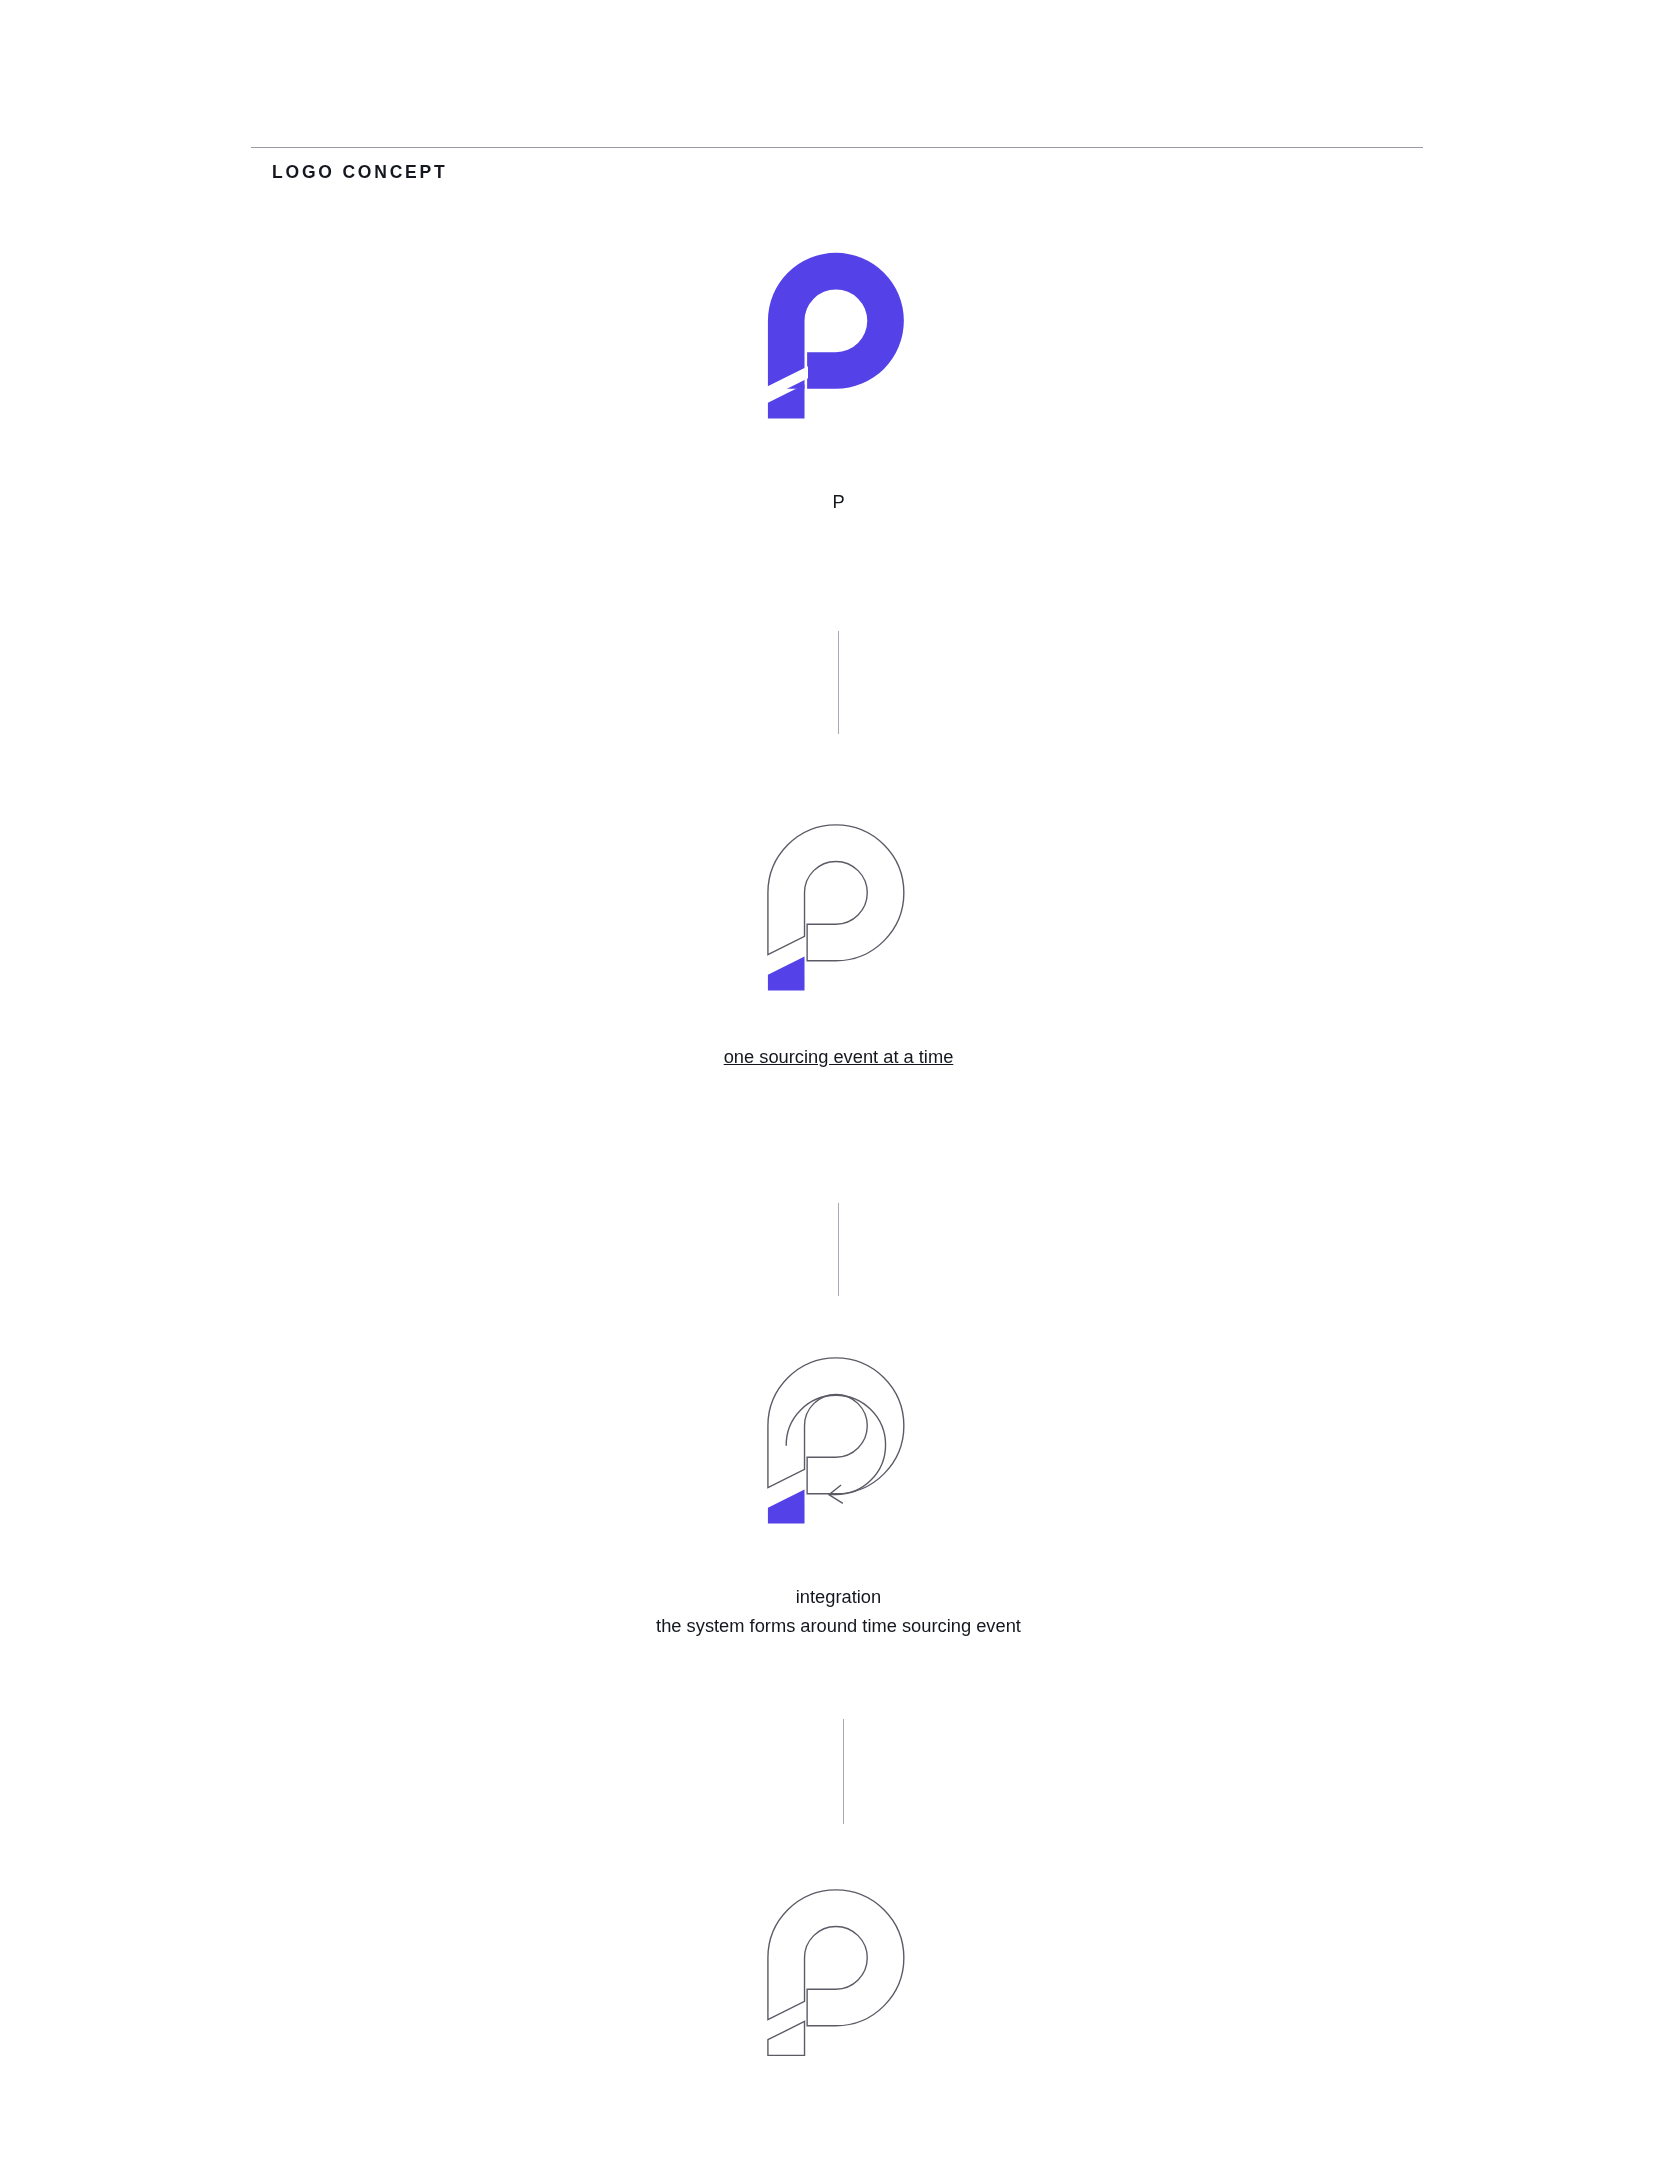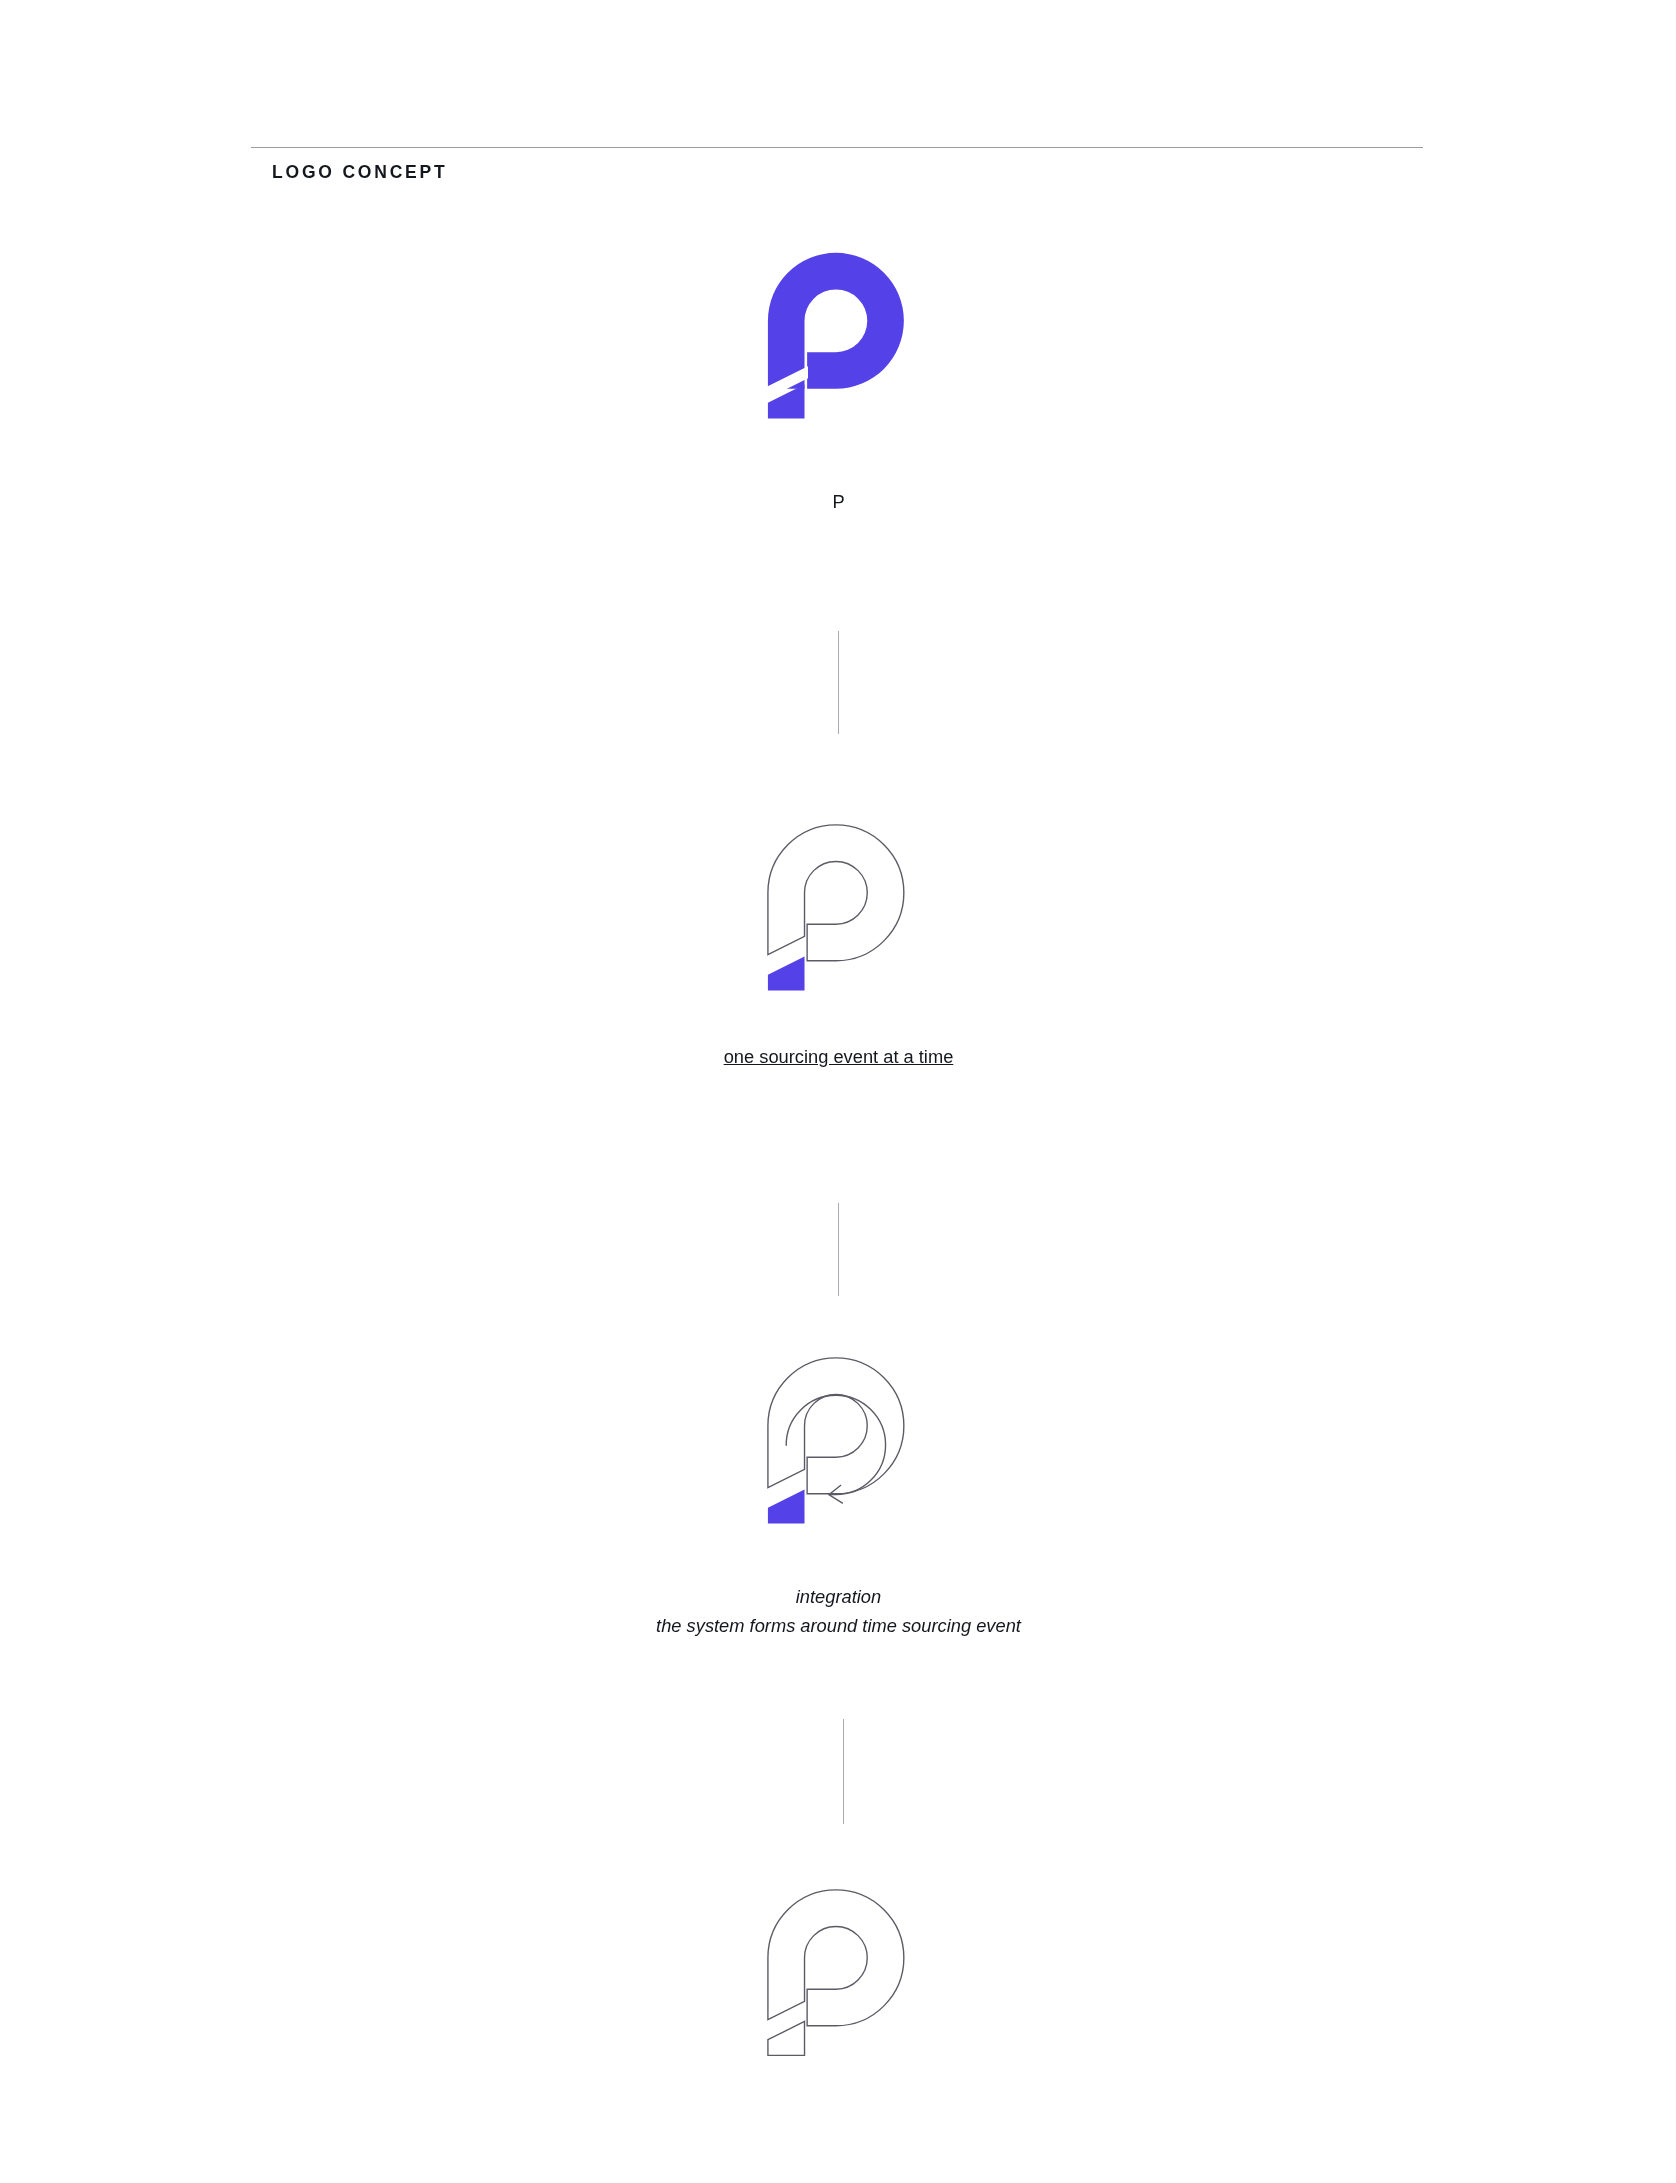--- a/index.html
+++ b/index.html
@@ -84,21 +84,21 @@
   
   #sec-1       { top: 249px; }
   #cap-1       { top: 488px; }
   #conn-1      { left: 838px; top: 631px; height: 103px; }
 
   #sec-2       { top: 821px; }
   #cap-2       { top: 1043px; text-decoration: underline; }
   #conn-2      { left: 838px; top: 1203px; height: 93px; }
 
   #sec-3       { top: 1354px; }
-  #cap-3       { top: 1583px; font-style: italic; }
+  #cap-3       { top: 1583px; }
   #conn-3      { left: 843px; top: 1719px; height: 105px; }
 
   #sec-4       { top: 1886px; }
   #cap-4       { top: 2109px; }
 
   .cap-block {
     position: absolute;
     left: 0;
     width: 1677px;
   }

